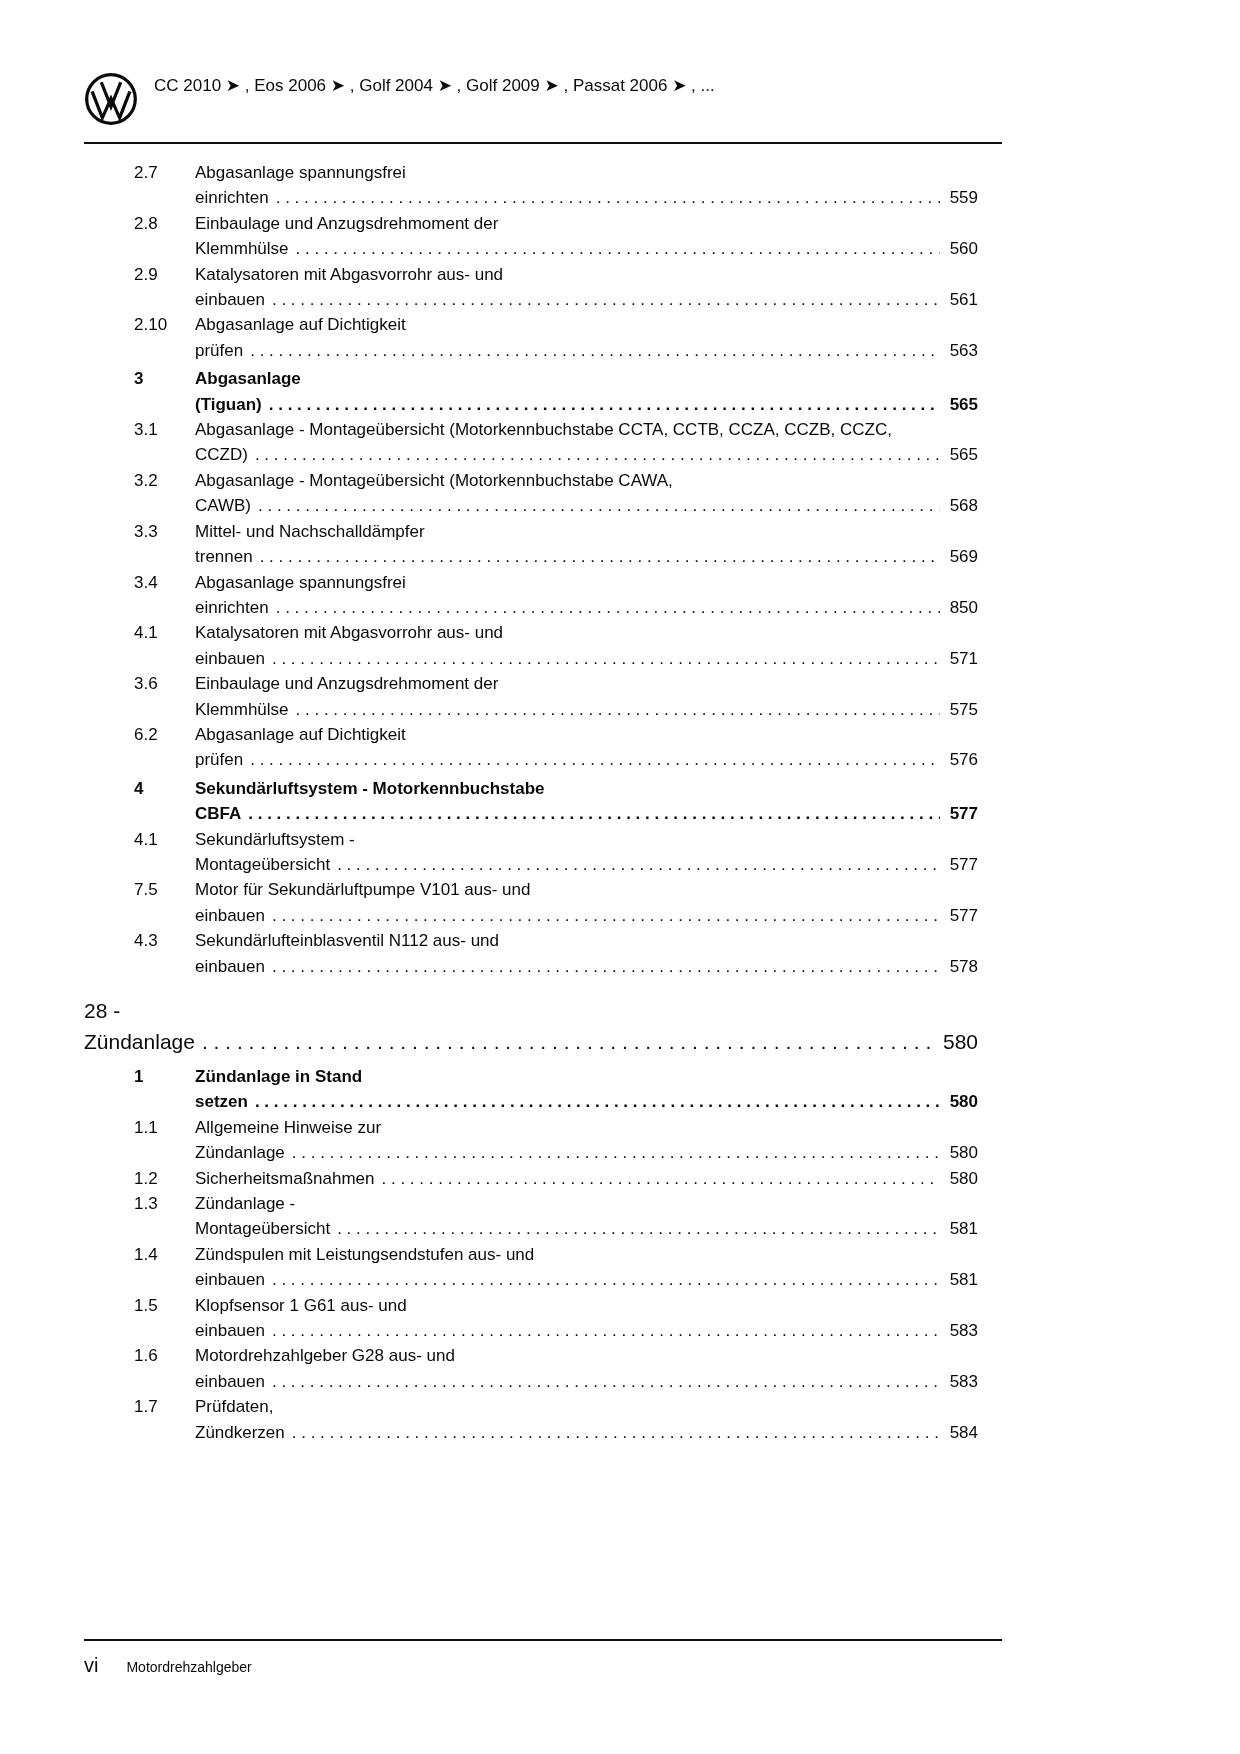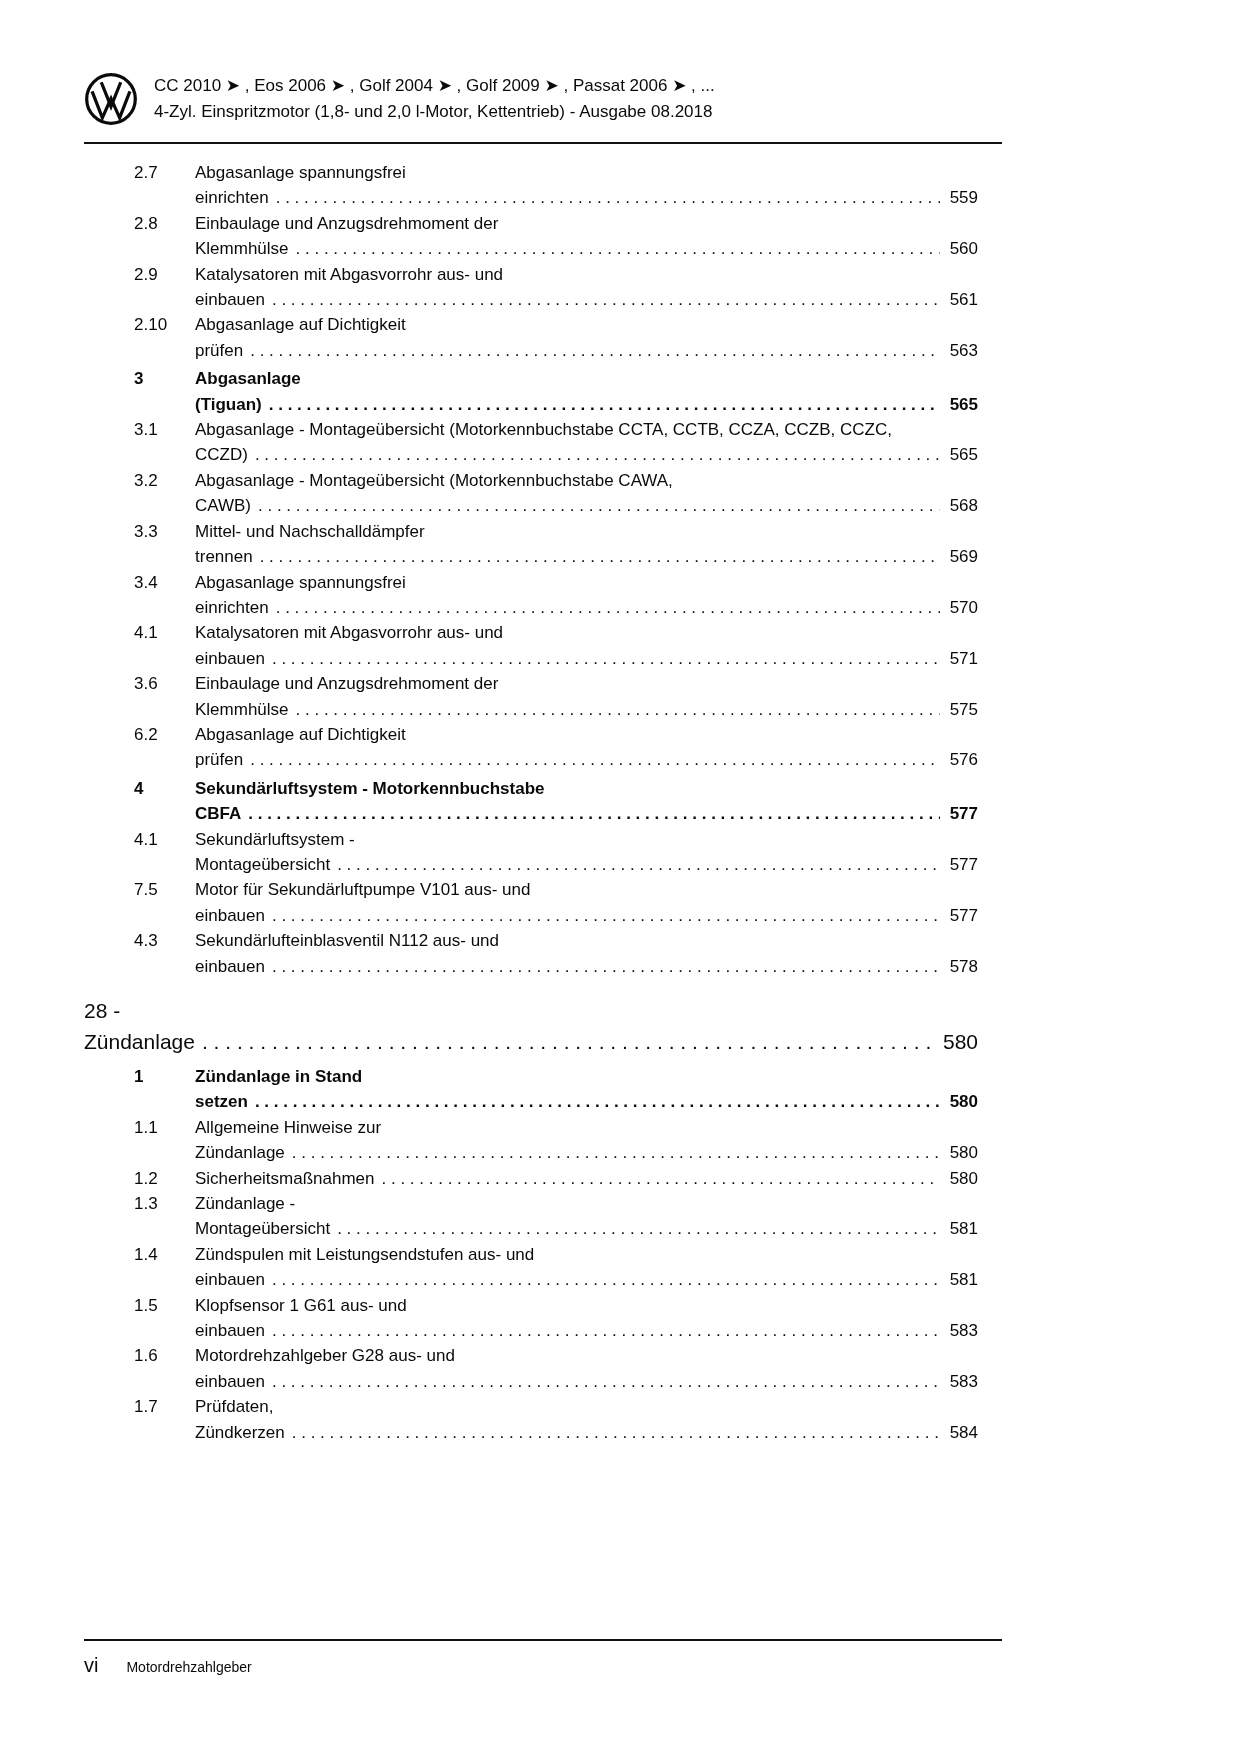--- a/index.html
+++ b/index.html
@@ -18,20 +18,21 @@
   
   .header {
     position: absolute;
     left: 84px;
     top: 72px;
     width: 918px;
     display: flex;
     gap: 16px;
     padding-bottom: 12px;
     border-bottom: 2px solid #111;
+    text-align: center;
   }
   .logo-wrap { flex: 0 0 54px; }
   .header-text { font-size: 17px; line-height: 26px; padding-top: 1px; }
 
   
   .toc {
     position: absolute;
     left: 84px;
     top: 160px;
     width: 918px;
@@ -90,21 +91,20 @@
   <div class="header">
     <div class="logo-wrap">
       <svg viewBox="0 0 100 100" width="54" height="54" aria-hidden="true">
         <circle cx="50" cy="50" r="45" fill="none" stroke="#0a0a0a" stroke-width="6"></circle>
         <path d="M32 19 L50 64 L68 19" fill="none" stroke="#0a0a0a" stroke-width="6" stroke-linejoin="miter"></path>
         <path d="M15 36 L34 85 L50 49 L66 85 L85 36" fill="none" stroke="#0a0a0a" stroke-width="6" stroke-linejoin="miter"></path>
       </svg>
     </div>
     <div class="header-text">
       <div>CC 2010 ➤ , Eos 2006 ➤ , Golf 2004 ➤ , Golf 2009 ➤ , Passat 2006 ➤ , ...</div>
-      <div>4-Zyl. Einspritzmotor (1,8- und 2,0 l-Motor, Kettentrieb) - Ausgabe 08.2018</div>
     </div>
   </div>
 
   <div class="toc">
       <div class="entry">
     <span class="num">2.7</span>
     <span class="body">
       <span class="line"><span class="title">Abgasanlage spannungsfrei einrichten</span><span class="dots">. . . . . . . . . . . . . . . . . . . . . . . . . . . . . . . . . . . . . . . . . . . . . . . . . . . . . . . . . . . . . . . . . . . . . . . . . . . . . . . . . . . . . . . . . . . . . . . . . . . . . . . . . . . . . . . . . . . . . . . . . . . . . . . . . . . . . . . . . . . . . . . . . . . . . . </span></span>
       <span class="page-num">559</span>
     </span>
@@ -155,21 +155,21 @@
     <span class="num">3.3</span>
     <span class="body">
       <span class="line"><span class="title">Mittel- und Nachschalldämpfer trennen</span><span class="dots">. . . . . . . . . . . . . . . . . . . . . . . . . . . . . . . . . . . . . . . . . . . . . . . . . . . . . . . . . . . . . . . . . . . . . . . . . . . . . . . . . . . . . . . . . . . . . . . . . . . . . . . . . . . . . . . . . . . . . . . . . . . . . . . . . . . . . . . . . . . . . . . . . . . . . . </span></span>
       <span class="page-num">569</span>
     </span>
   </div>
       <div class="entry">
     <span class="num">3.4</span>
     <span class="body">
       <span class="line"><span class="title">Abgasanlage spannungsfrei einrichten</span><span class="dots">. . . . . . . . . . . . . . . . . . . . . . . . . . . . . . . . . . . . . . . . . . . . . . . . . . . . . . . . . . . . . . . . . . . . . . . . . . . . . . . . . . . . . . . . . . . . . . . . . . . . . . . . . . . . . . . . . . . . . . . . . . . . . . . . . . . . . . . . . . . . . . . . . . . . . . </span></span>
-      <span class="page-num">570</span>
+      <span class="page-num">850</span>
     </span>
   </div>
       <div class="entry">
     <span class="num">4.1</span>
     <span class="body">
       <span class="line"><span class="title">Katalysatoren mit Abgasvorrohr aus- und einbauen</span><span class="dots">. . . . . . . . . . . . . . . . . . . . . . . . . . . . . . . . . . . . . . . . . . . . . . . . . . . . . . . . . . . . . . . . . . . . . . . . . . . . . . . . . . . . . . . . . . . . . . . . . . . . . . . . . . . . . . . . . . . . . . . . . . . . . . . . . . . . . . . . . . . . . . . . . . . . . . </span></span>
       <span class="page-num">571</span>
     </span>
   </div>
       <div class="entry">

